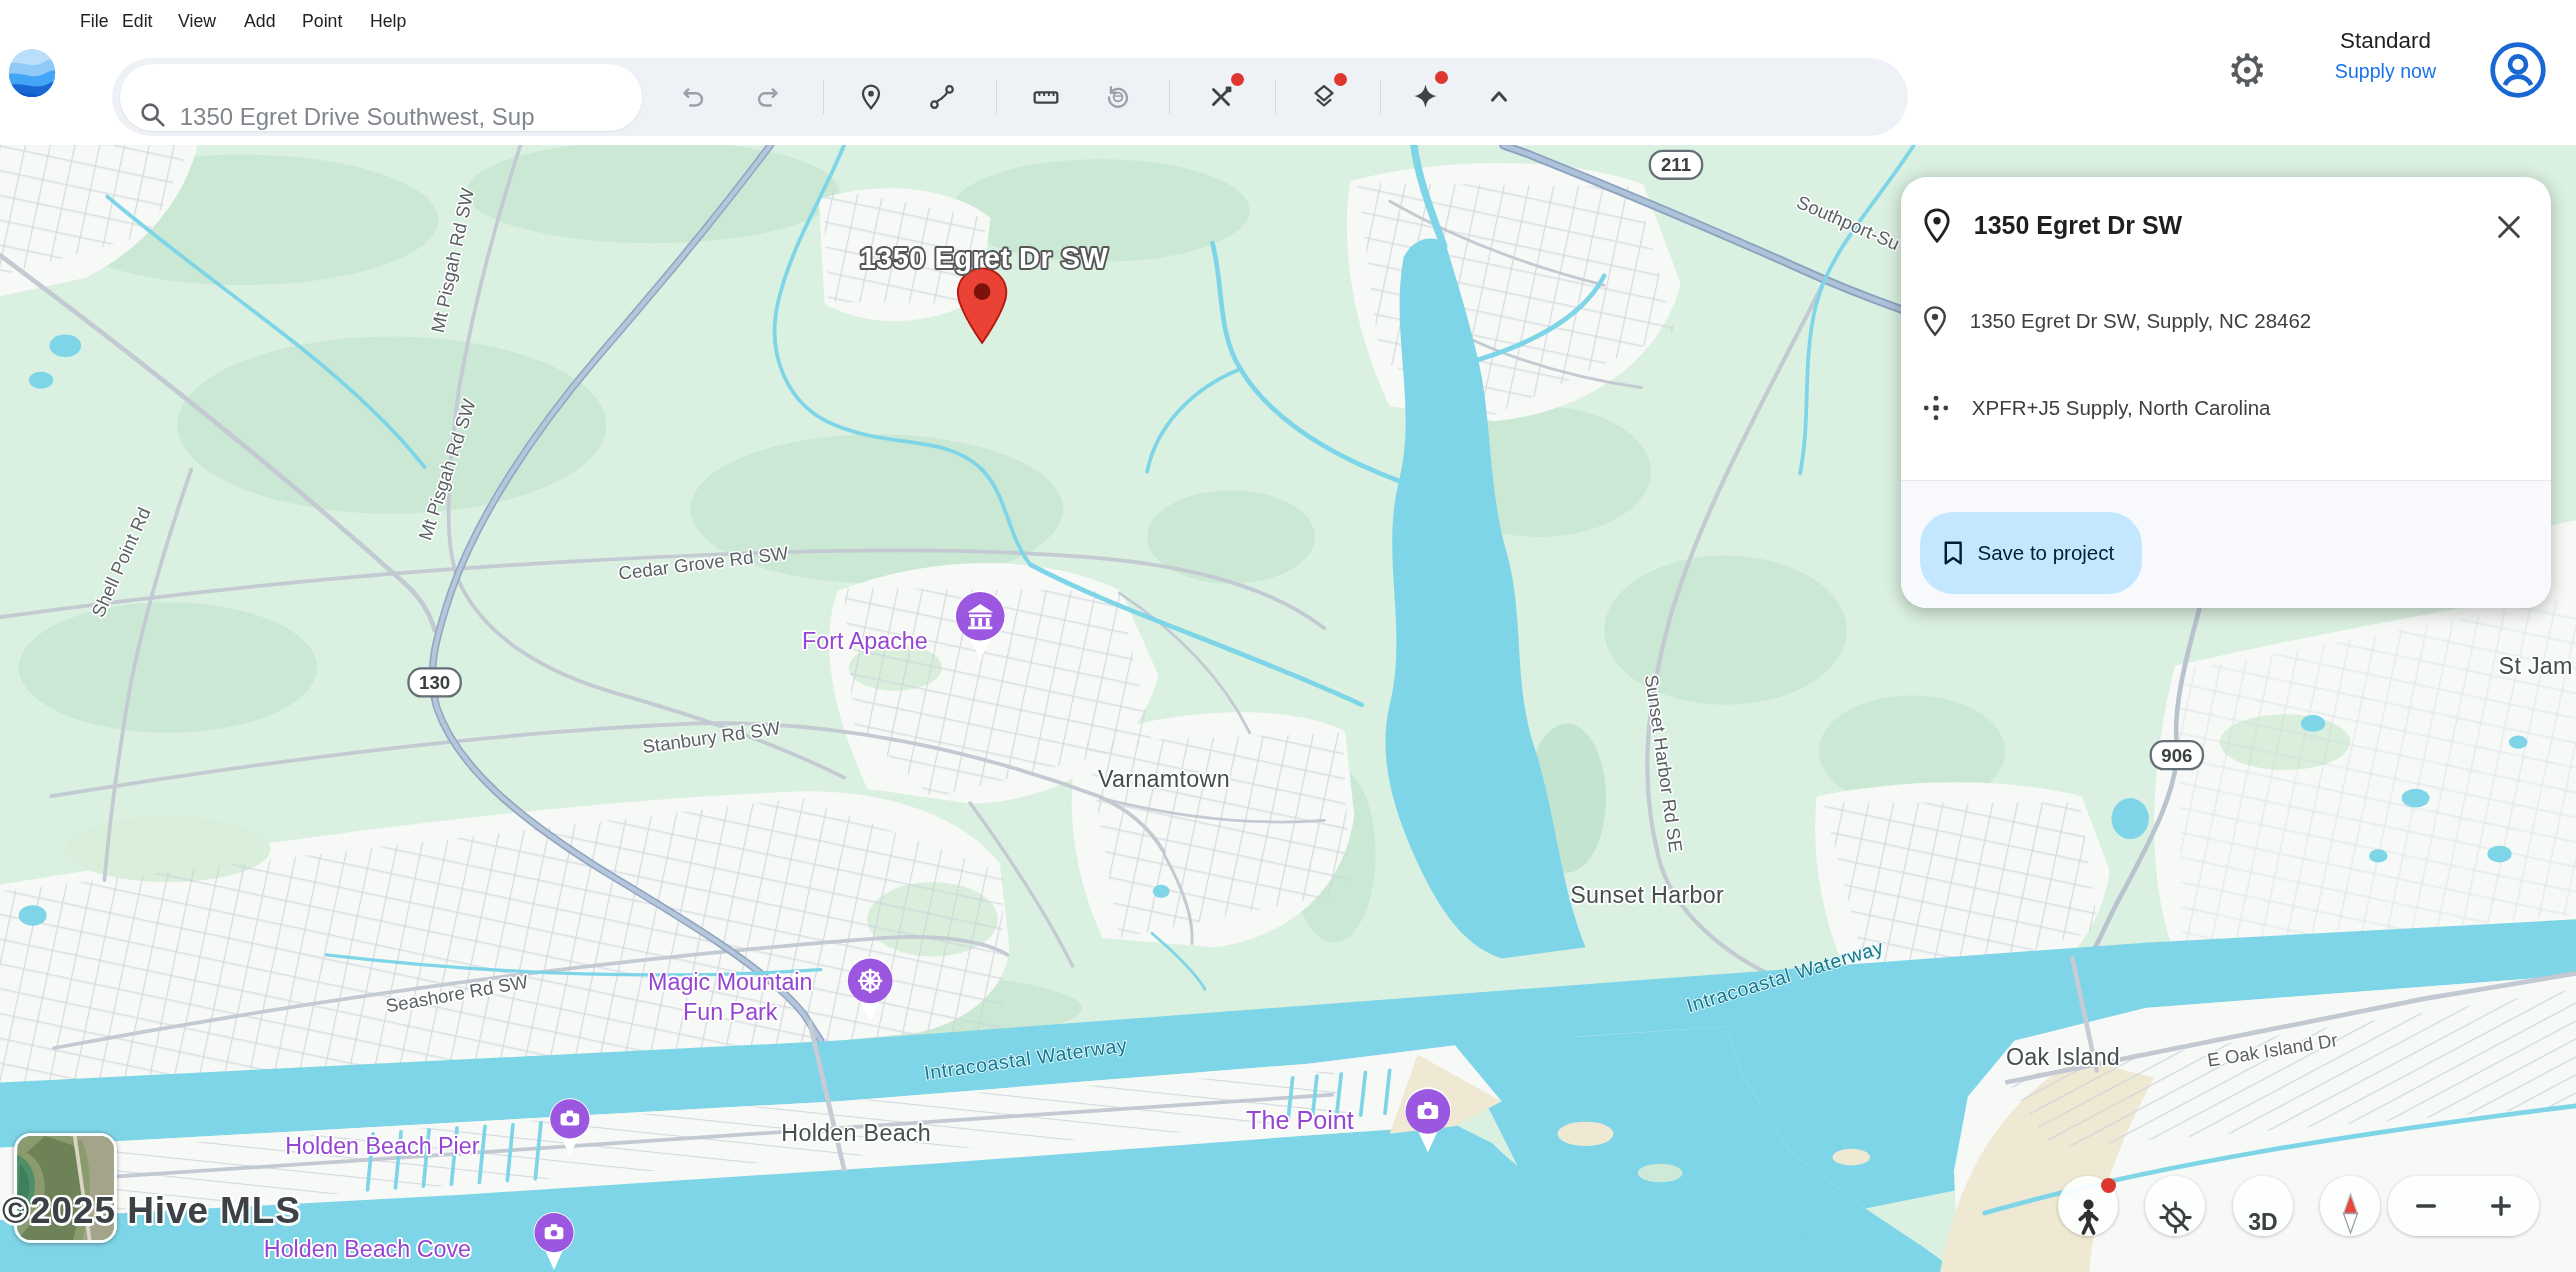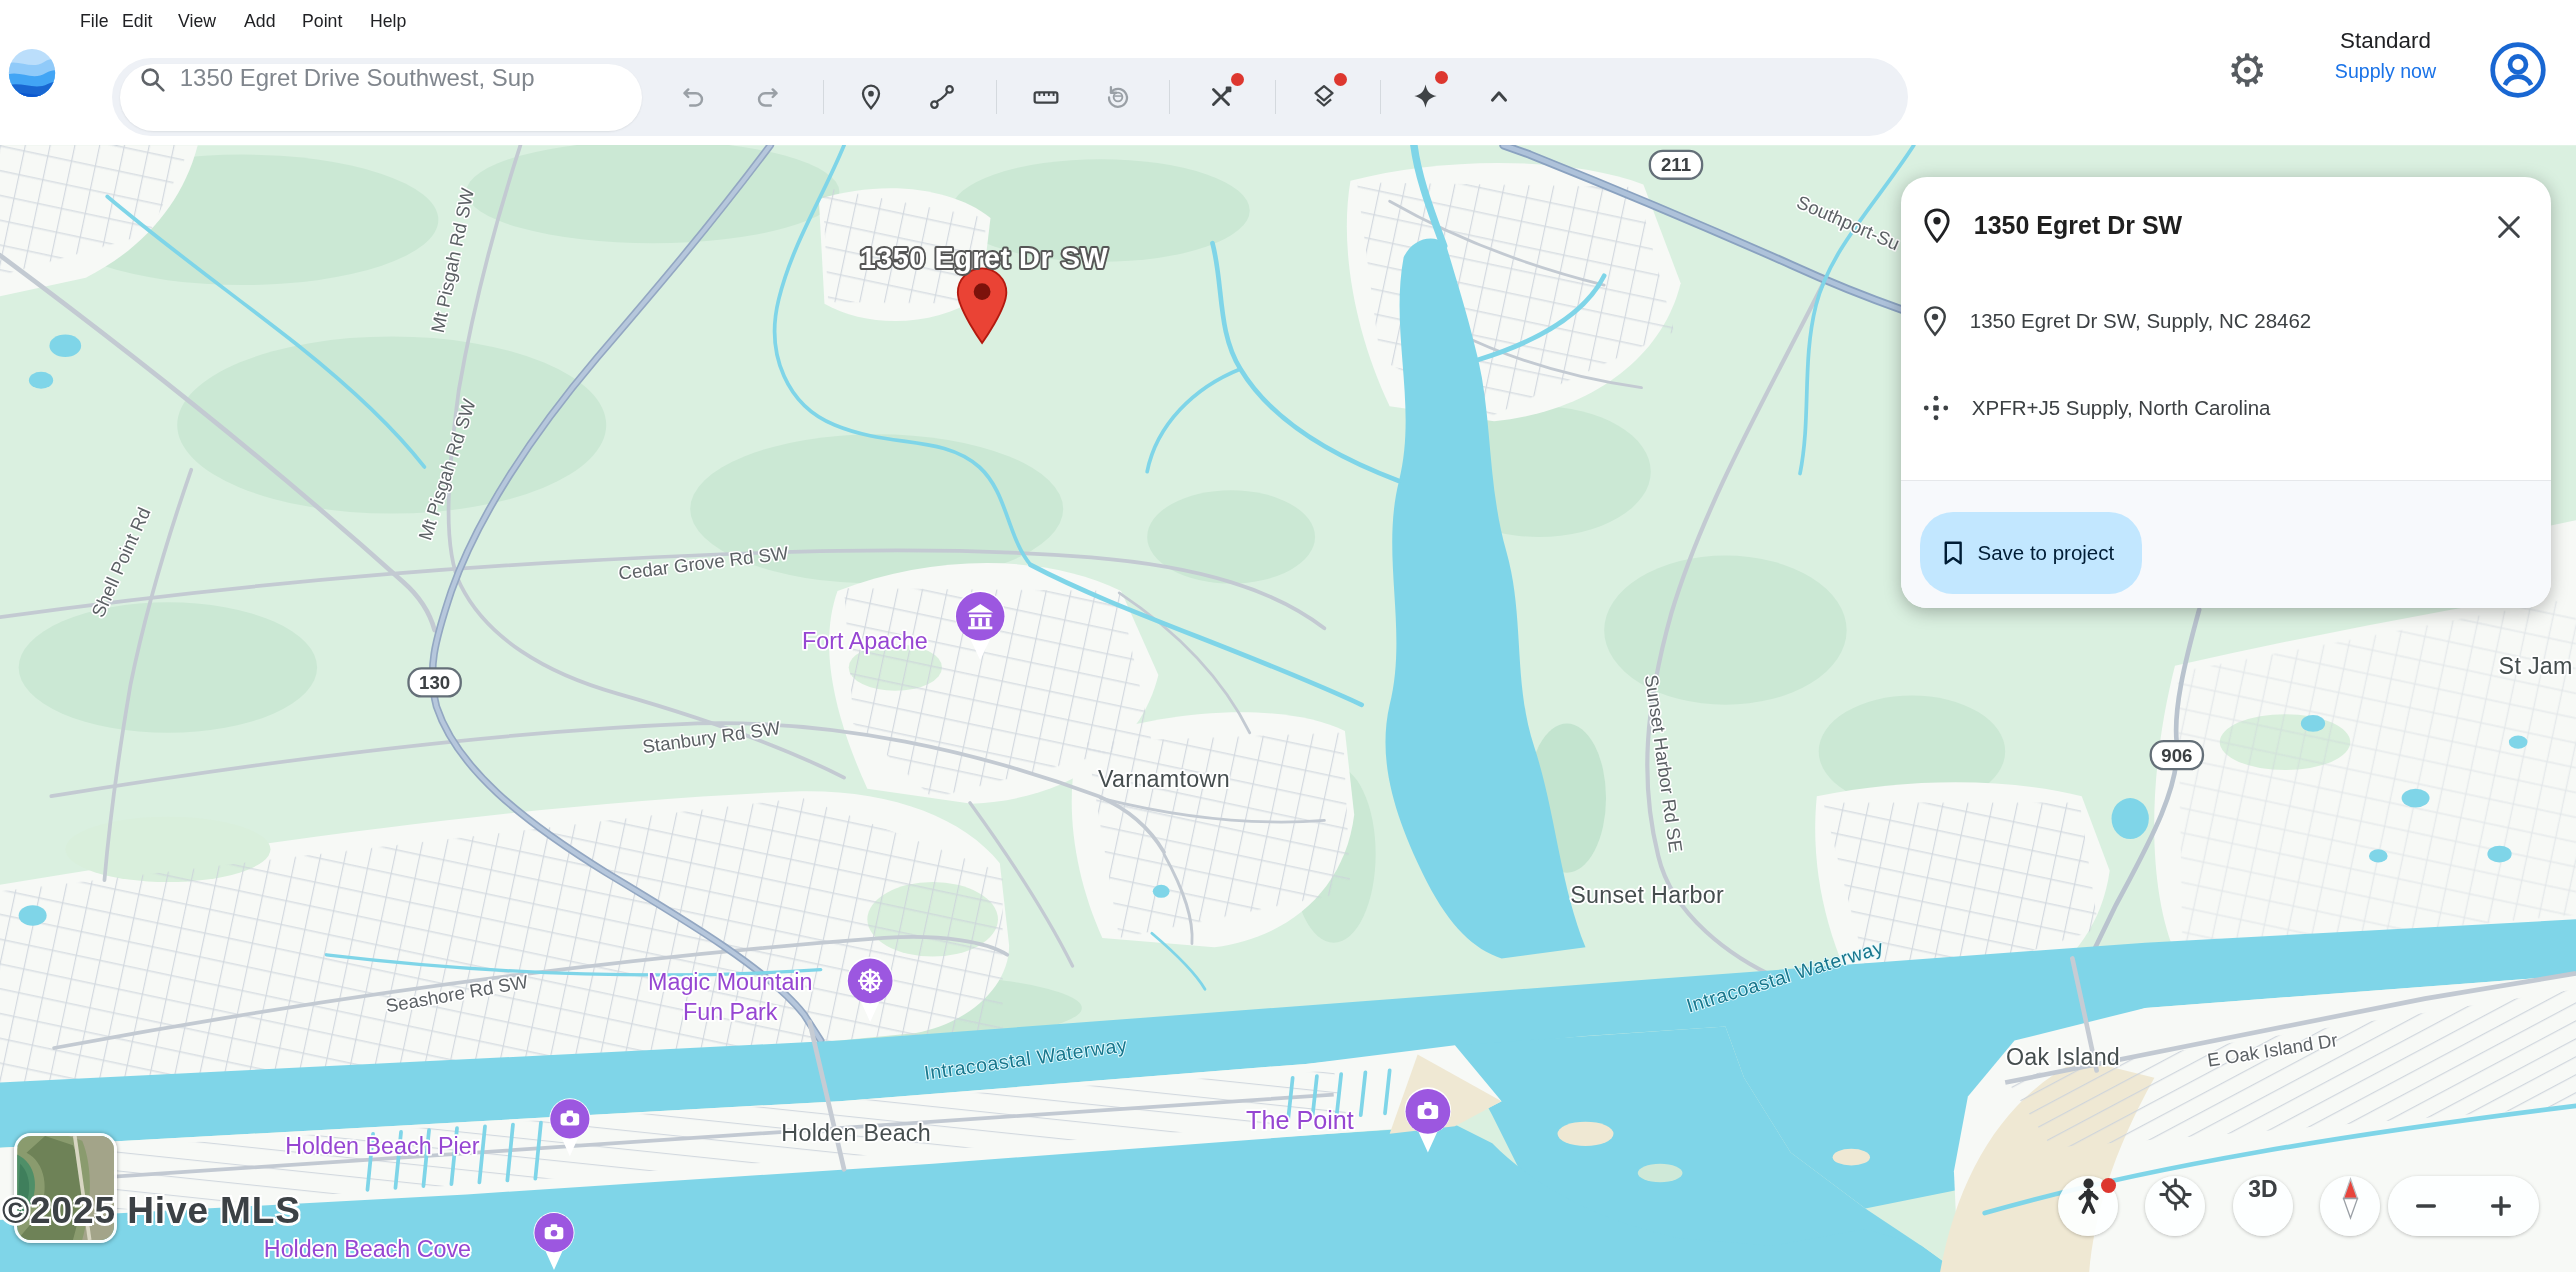--- a/index.html
+++ b/index.html
@@ -4,21 +4,21 @@
 <style>
   html,body{margin:0;padding:0;background:#fff;}
   body{width:2576px;height:1272px;overflow:hidden;position:relative;
        font-family:"Liberation Sans",sans-serif;-webkit-font-smoothing:antialiased;}
   
   #topbar{position:absolute;left:0;top:0;width:2576px;height:145px;background:#fff;z-index:30;}
   .menuitem{position:absolute;top:11.2px;font-size:17.7px;color:#202124;cursor:default;}
   #logo{position:absolute;left:6.5px;top:47px;}
   #graybar{position:absolute;left:112px;top:58px;width:1796px;height:78px;background:#eef1f6;border-radius:39px;}
   #searchpill{position:absolute;left:7.5px;top:5.6px;width:522px;height:67px;background:#fff;border-radius:34px;
-              display:flex;align-items:flex-start;box-shadow:0 0.9px 1.9px rgba(60,64,67,.1);}
+              display:flex;align-items:flex-end;box-shadow:0 0.9px 1.9px rgba(60,64,67,.1);}
   #searchpill .q{margin-left:17px;}
   #searchtext{margin-left:11.2px;font-size:24px;color:#80868d;white-space:nowrap;overflow:hidden;width:438px;}
   .tbtn{position:absolute;top:0;width:60px;height:78px;display:flex;align-items:center;justify-content:center;cursor:pointer;}
   .tsep{position:absolute;top:22.4px;width:0.9px;height:34px;background:#d4d9de;}
   .reddot{position:absolute;width:13px;height:13px;border-radius:50%;background:#dd372f;}
   #planbox{position:absolute;left:2306px;top:28px;width:159px;text-align:center;}
   #plan-tier{font-size:22.4px;color:#202124;}
   #plan-upgrade{font-size:19.6px;color:#1a73e8;margin-top:5.6px;cursor:pointer;}
   #gearbtn{position:absolute;left:2227px;top:43px;font-size:45px;color:#565b60;line-height:56px;cursor:pointer;}
   #avatarbtn{position:absolute;left:2488px;top:40px;cursor:pointer;}
@@ -44,21 +44,21 @@
   .prow{position:absolute;left:22.4px;height:60px;display:flex;align-items:center;gap:22.4px;}
   #pc-title{font-size:25px;font-weight:600;color:#1f1f1f;}
   .pc-text{font-size:20.5px;color:#3c4043;}
   #pc-close{position:absolute;right:26px;top:34px;width:32px;height:32px;cursor:pointer;}
   #pc-footer{position:absolute;left:0;right:0;top:303px;bottom:0;background:#f7f9fc;border-top:0.9px solid #e6e8eb;}
   #savebtn{position:absolute;left:18.7px;top:31px;height:82px;border-radius:33px;background:#c2e7ff;
            display:flex;align-items:center;gap:13px;padding:0 28px 0 22.4px;cursor:pointer;}
   #savebtn span{font-size:20.5px;font-weight:500;color:#001d35;white-space:nowrap;}
   
   .mapbtn{position:absolute;width:60px;height:60px;border-radius:50%;background:rgba(253,255,255,.92);
-          box-shadow:0 0.9px 3.7px rgba(0,0,0,.25);display:flex;align-items:flex-start;justify-content:center;
+          box-shadow:0 0.9px 3.7px rgba(0,0,0,.25);display:flex;align-items:flex-end;justify-content:center;
           z-index:35;cursor:pointer;}
   #zoomctl{position:absolute;left:2388px;top:1176px;width:151px;height:60px;border-radius:30px;
            background:rgba(253,255,255,.92);box-shadow:0 0.9px 3.7px rgba(0,0,0,.25);display:flex;z-index:35;}
   #zoomctl div{flex:1;display:flex;align-items:center;justify-content:center;cursor:pointer;}
   #btn3d{font-size:23px;font-weight:700;color:#3c4043;}
   
   #thumb{position:absolute;left:14px;top:1133px;width:97px;height:104px;border-radius:17px;overflow:hidden;
          border:3.7px solid rgba(255,255,255,.95);box-shadow:0 0.9px 4.7px rgba(0,0,0,.35);z-index:20;}
   #copyright{position:absolute;left:1.9px;top:1190px;z-index:21;font-size:37px;font-weight:700;color:#3c4145;
              letter-spacing:0.9px;white-space:nowrap;

